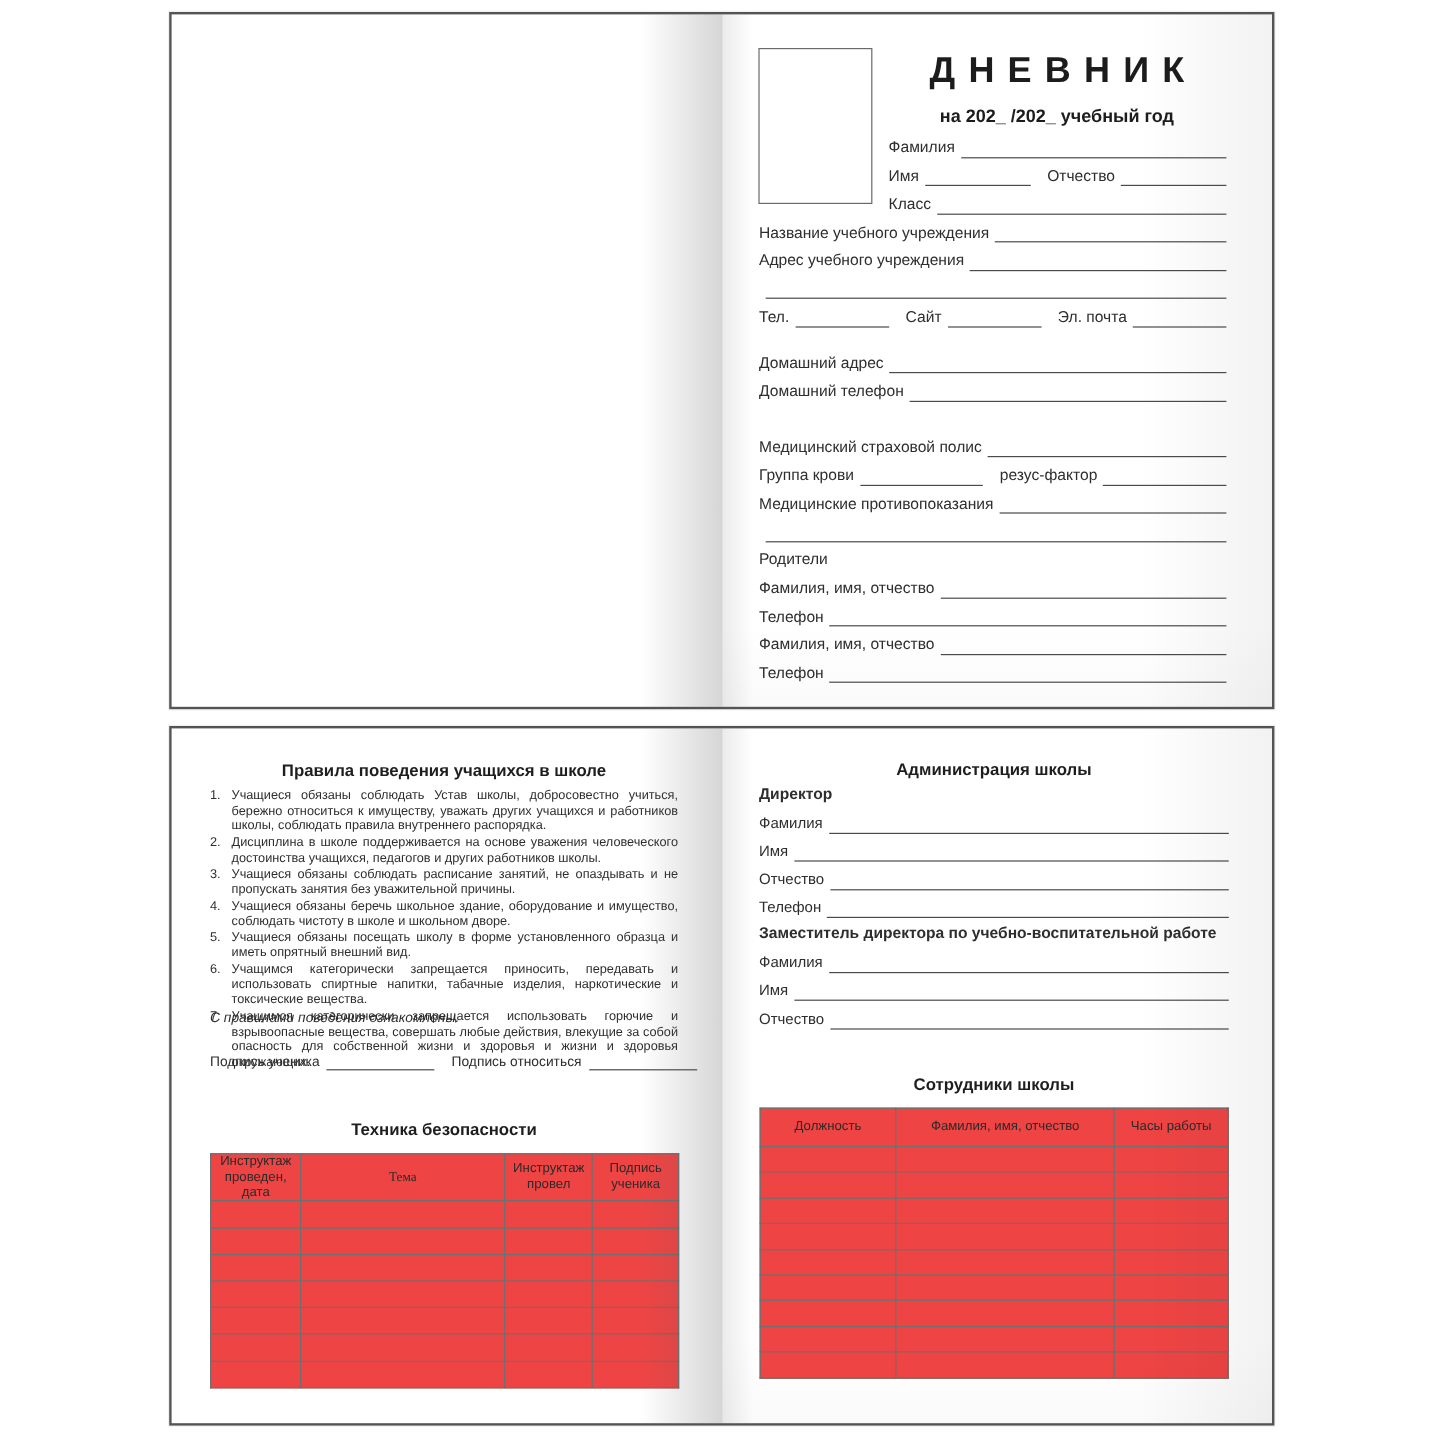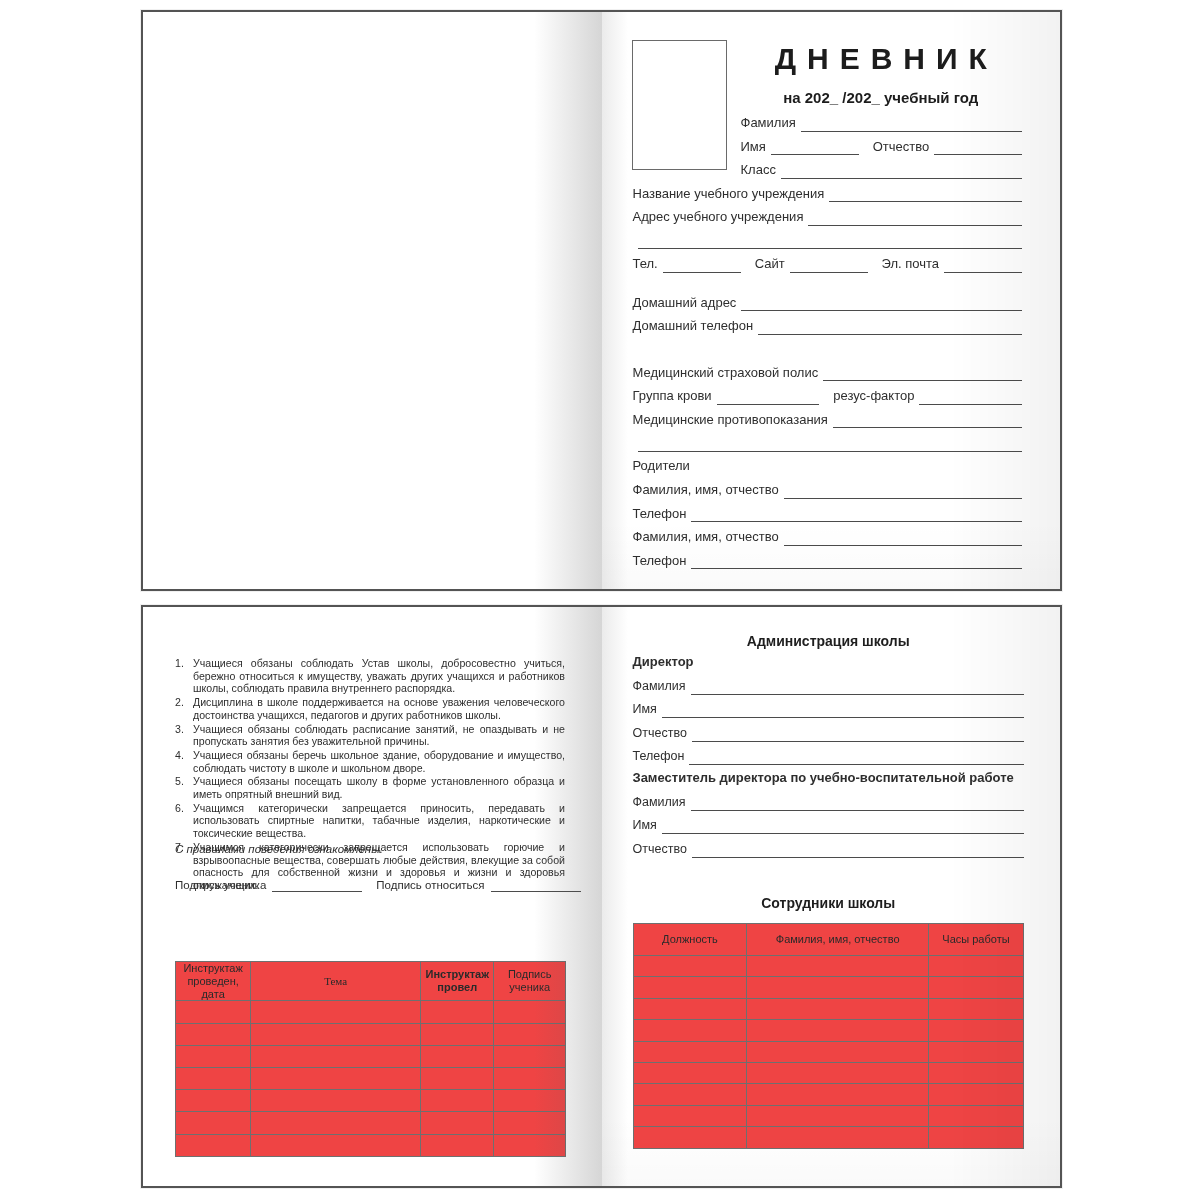--- a/index.html
+++ b/index.html
@@ -181,20 +181,21 @@
           <span class="flabel">Телефон</span>
           <span class="fline"></span>
         </div>
       </div>
     <div class="edge-shade"></div>
   </div>
 </div>
 
 <div class="spread bottom">
   <div class="page left-page">
+    <div class="page-title rules-title">Правила поведения учащихся в школе</div>
     <div class="rules-list" id="rules-list">
         <div class="rule">
           <span class="rule-num">1.</span>
           <span class="rule-text">Учащиеся обязаны соблюдать Устав школы, добросовестно учиться, бережно относиться к имуществу, уважать других учащихся и работников школы, соблюдать правила внутреннего распорядка.</span>
         </div>
         <div class="rule">
           <span class="rule-num">2.</span>
           <span class="rule-text">Дисциплина в школе поддерживается на основе уважения человеческого достоинства учащихся, педагогов и других работников школы.</span>
         </div>
         <div class="rule">
@@ -218,27 +219,28 @@
           <span class="rule-text">Учащимся категорически запрещается использовать горючие и взрывоопасные вещества, совершать любые действия, влекущие за собой опасность для собственной жизни и здоровья и жизни и здоровья окружающих.</span>
         </div>
       </div>
     <div class="ack-text">С правилами поведения ознакомлены.</div>
     <div class="sign-row">
       <span class="sig-label">Подпись ученика</span>
       <span class="sig-line"></span>
       <span class="sig-label">Подпись относиться</span>
       <span class="sig-line second"></span>
     </div>
+    <div class="page-title safety-title">Техника безопасности</div>
     <div class="safety-table-wrap">
       <table class="doc-table safety-table" id="safety-table">
           <thead>
             <tr>
               <th style="width: 19%;">Инструктаж проведен, дата</th>
               <th style="width: 44.5%; font-family: Liberation Serif, serif;">Тема</th>
-              <th style="width: 18.5%; font-weight: bold;">Инструктаж провел</th>
+              <th style="width: 18.5%;">Инструктаж провел</th>
               <th style="width: 18%;">Подпись ученика</th>
             </tr>
           </thead>
           <tbody>
             <tr>
               <td></td>
               <td></td>
               <td></td>
               <td></td>
             </tr>

